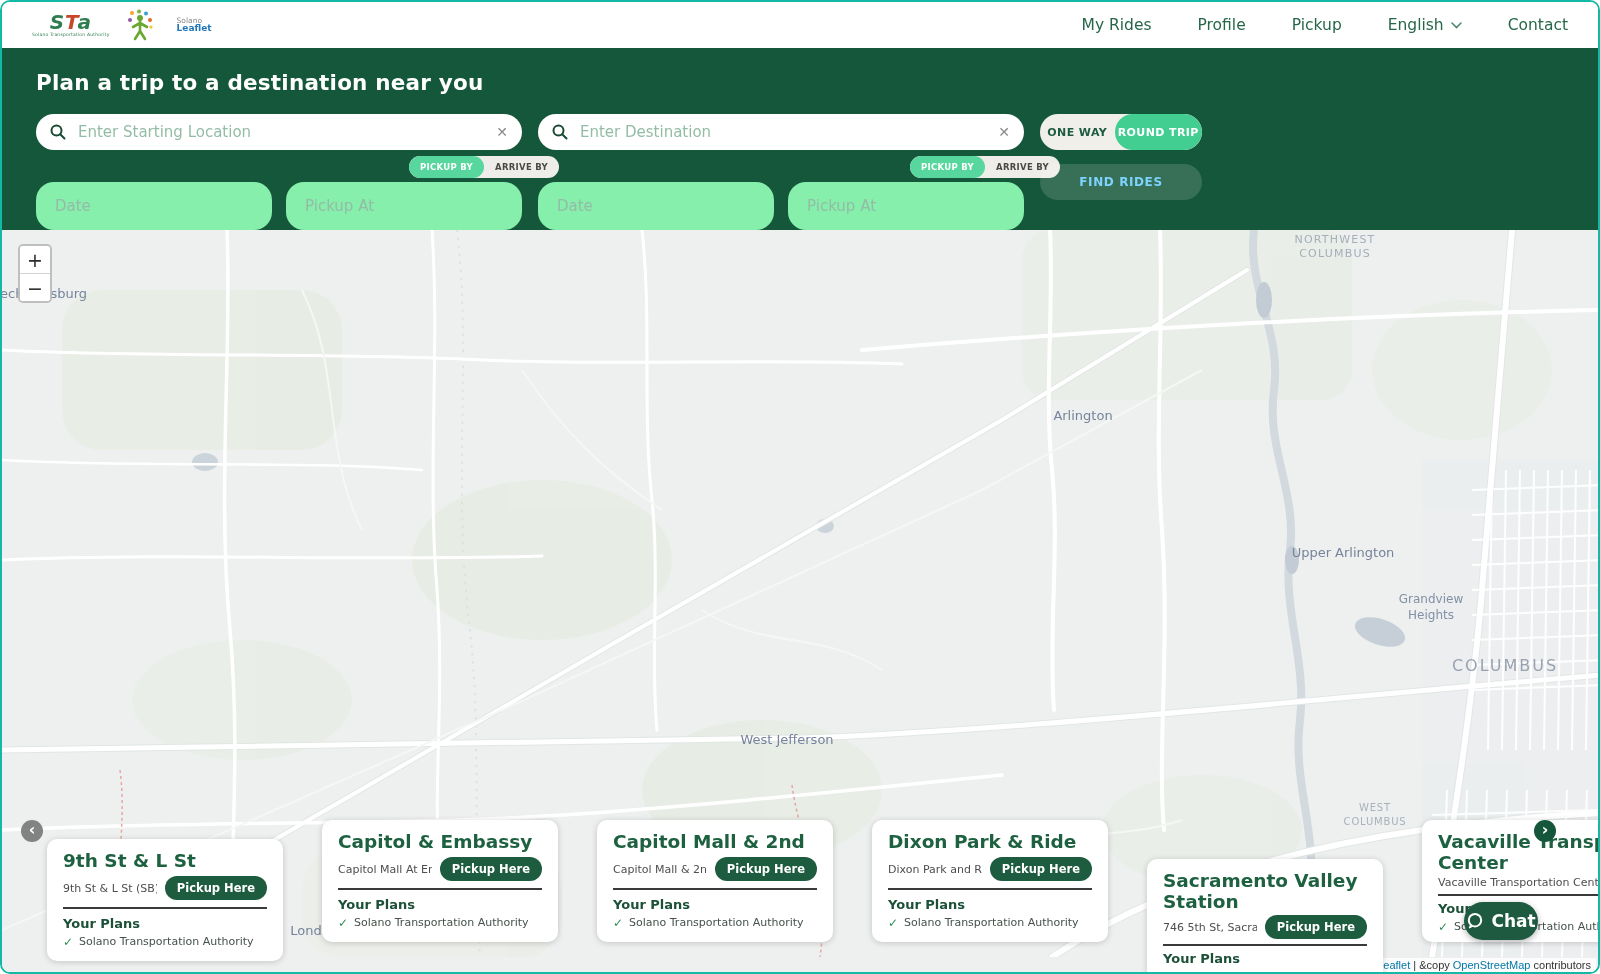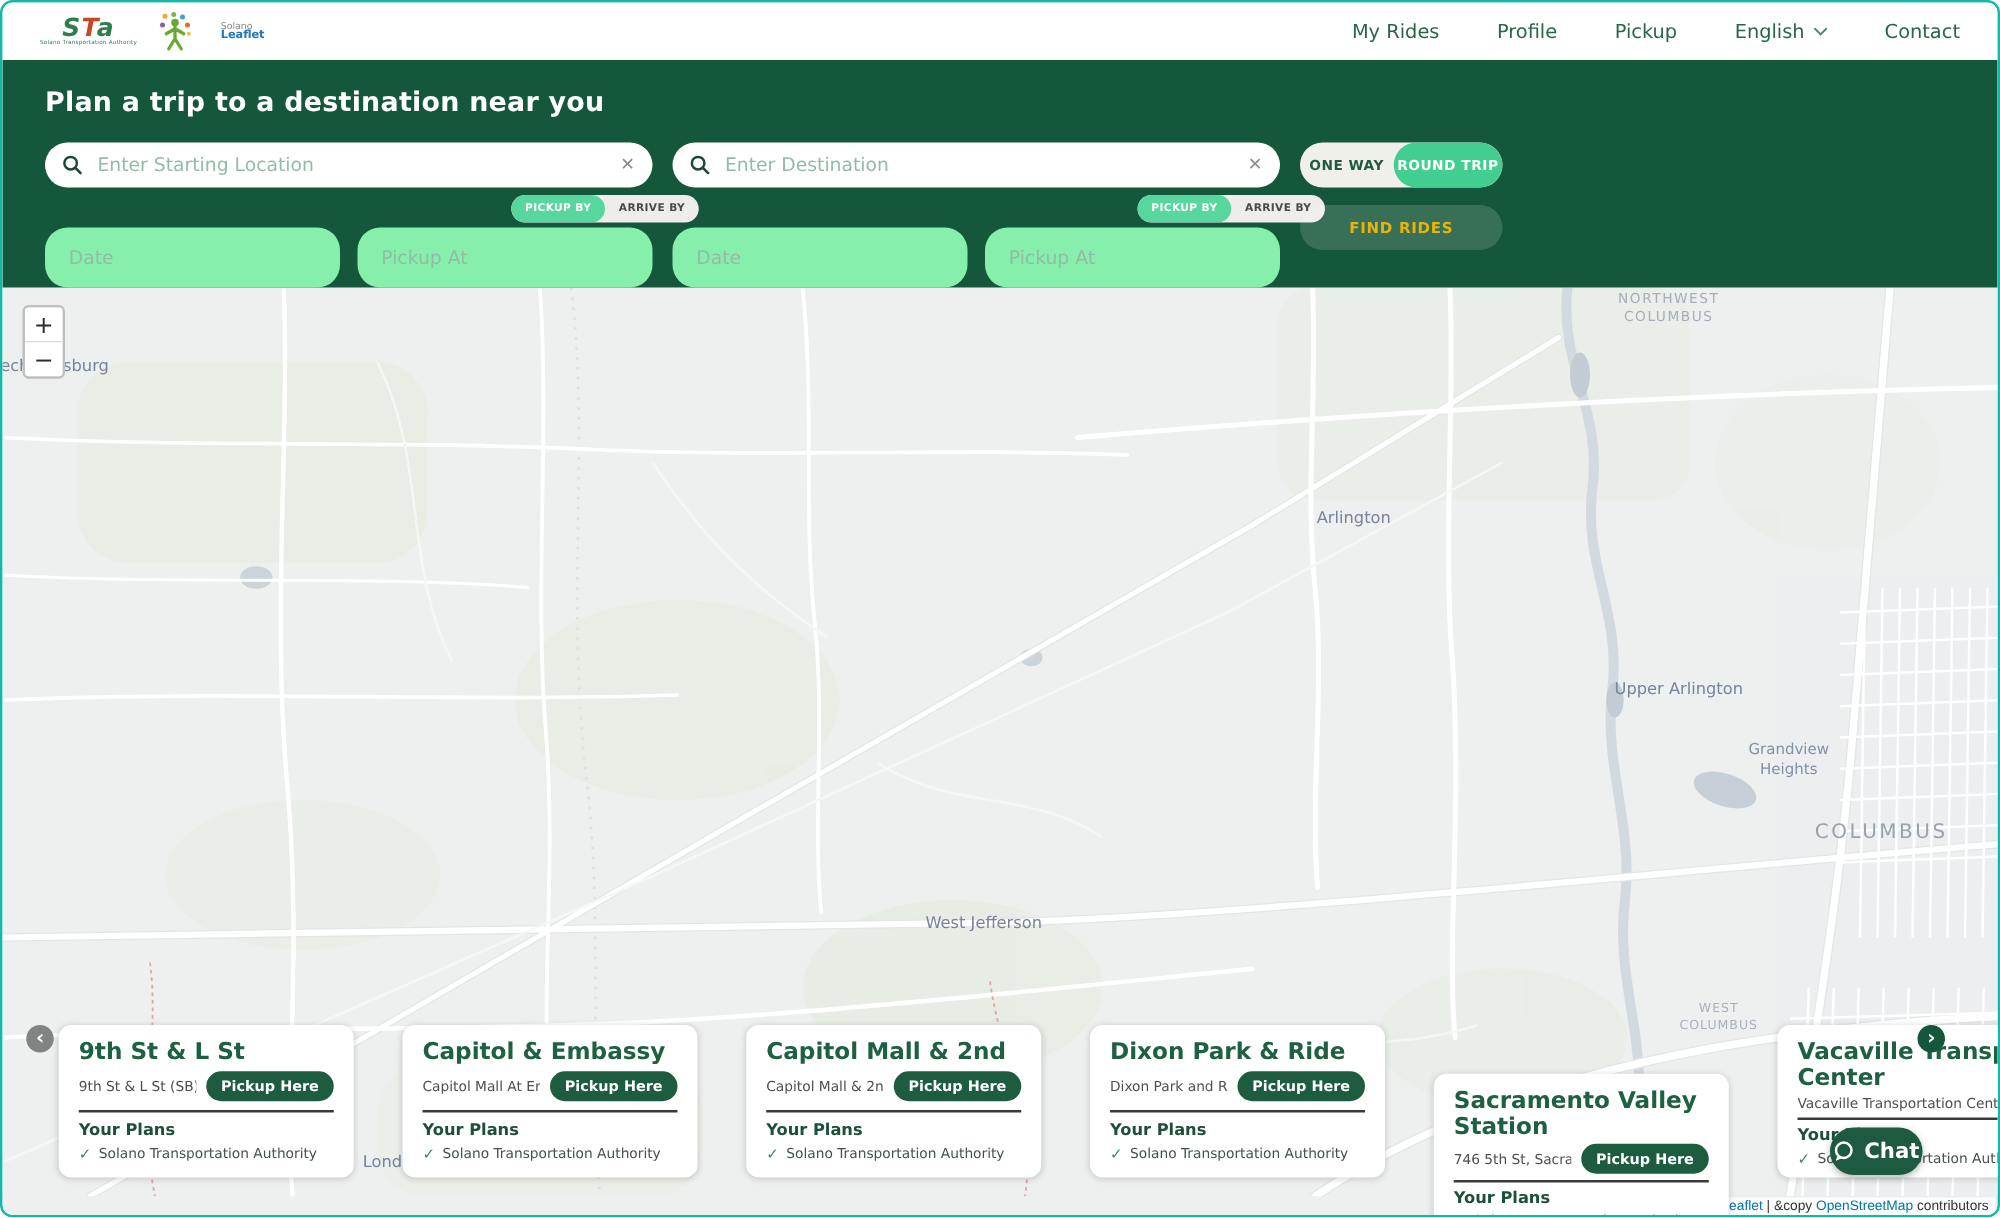--- a/index.html
+++ b/index.html
@@ -37,21 +37,21 @@
   .trip-opt.active{background:#41CE90;color:#fff;}
   .mode-pills{position:absolute;height:22px;background:#EFEDE9;border-radius:11px;display:flex;align-items:center;overflow:hidden;}
   .mode-pill{height:22px;display:flex;align-items:center;padding:0 11px;font-size:8.5px;font-weight:700;
              letter-spacing:.3px;color:#4a4a44;cursor:pointer;white-space:nowrap;}
   .mode-pill.active{background:#57D69E;color:#fff;border-radius:11px;}
   .small-input{position:absolute;width:236px;height:48px;background:#86efac;border-radius:18px;
                padding:0 17px;display:flex;align-items:center;box-sizing:border-box;}
   .small-input input{border:none;outline:none;width:100%;font-size:15px;color:#1c4f38;background:transparent;font-family:inherit;}
   .small-input input::placeholder{color:#93BCA6;}
   .find-btn{position:absolute;left:1038px;top:116px;width:162px;height:36px;border-radius:18px;
-            background:rgba(255,255,255,0.15);color:#eab308;font-size:12px;font-weight:600;
+            background:rgba(255,255,255,0.15);color:#7dd3fc;font-size:12px;font-weight:600;
             letter-spacing:.6px;display:flex;align-items:center;justify-content:center;border:none;cursor:pointer;font-family:inherit;}
 
   
   .map{position:absolute;top:228px;left:0;right:0;bottom:0;background:#EDF0EE;overflow:hidden;z-index:1;}
   .map svg.basemap{position:absolute;top:0;left:0;}
   .mlabel{position:absolute;transform:translate(-50%,-50%);white-space:pre-line;text-align:center;z-index:2;pointer-events:none;}
   .lbl-town{font-size:13px;color:#76839B;}
   .lbl-town-sm{font-size:12px;color:#8290A5;line-height:1.3;}
   .lbl-area{font-size:11px;letter-spacing:1.2px;color:#A5AEBA;line-height:1.3;}
   .lbl-area-sm{font-size:10px;letter-spacing:.8px;color:#A8B1BC;line-height:1.35;}
@@ -295,21 +295,21 @@
     <div class="mlabel lbl-town" style="left:1300px;top:716px;">Grove City</div>
 
     <div class="zoomctl">
       <div class="zoombtn zin">+</div>
       <div class="zoombtn">−</div>
     </div>
 
     <div class="attrib"><a>Leaflet</a><span> | &amp;copy </span><a>OpenStreetMap</a><span> contributors</span></div>
   </div>
 
-  <div class="card" style="left:45px;">
+  <div class="card" style="left:45px;margin-top:19px;">
     <div class="card-title">9th St &amp; L St</div>
     <div class="card-sub-row">
       <div class="card-sub">9th St &amp; L St (SB),...</div>
       <button class="pickup-btn">Pickup Here</button>
     </div>
     <div class="card-divider"></div>
     <div class="card-plans">Your Plans</div>
     <div class="card-plan-row">
         <span class="check">✓</span>
         <span>Solano Transportation Authority</span>

